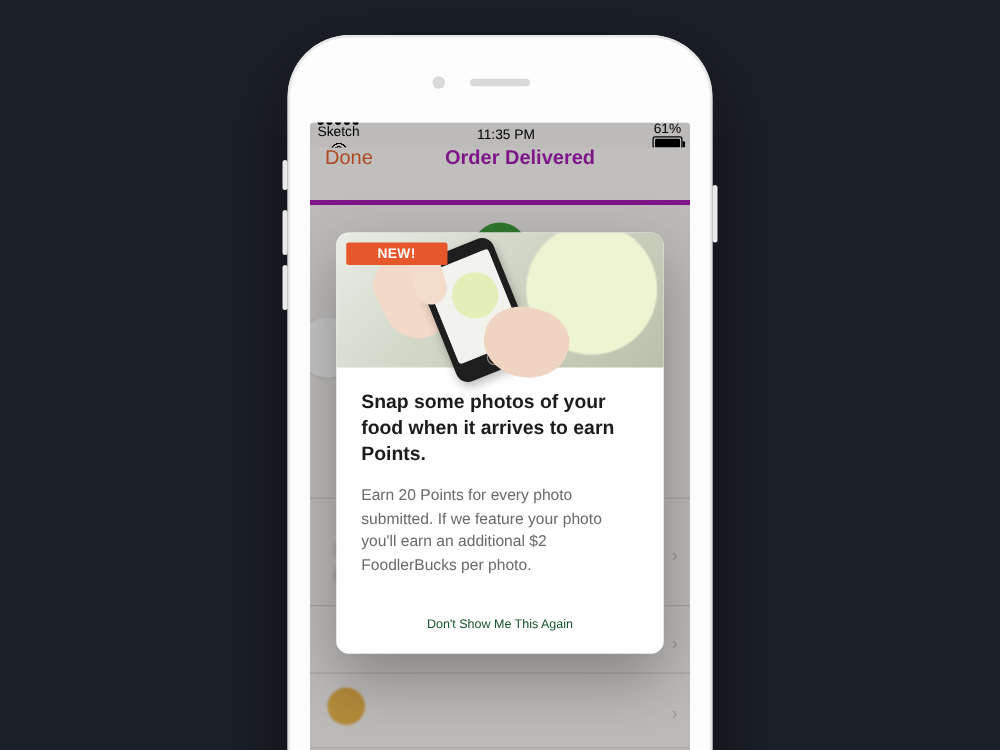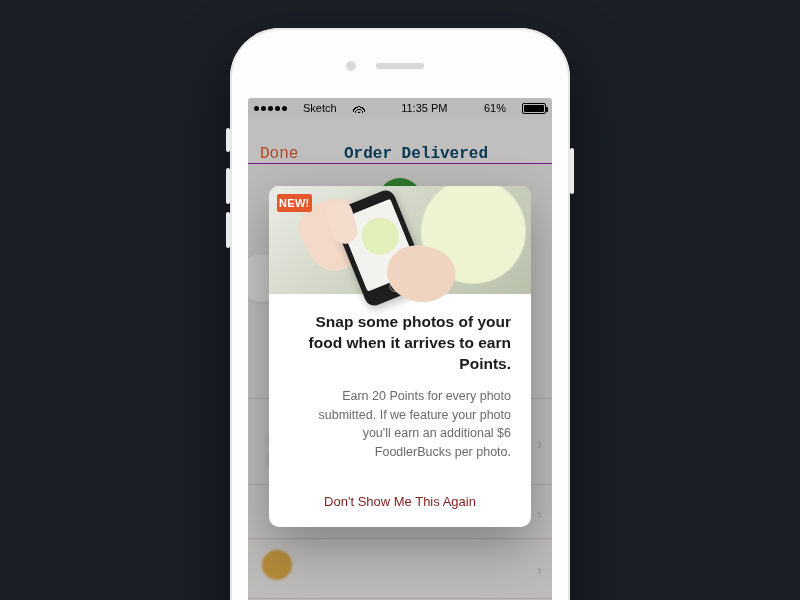--- a/index.html
+++ b/index.html
@@ -63,21 +63,21 @@
   .statusbar {
     height: 20px;
     display: flex;
     align-items: center;
     justify-content: space-between;
     padding: 0 6px;
     font-size: 11px;
     font-weight: 500;
     color: #000;
   }
-  .statusbar .left, .statusbar .right { display:flex; align-items:center; gap:16px; }
+  .statusbar .left, .statusbar .right { display:flex; align-items:center; gap:0;flex-direction:column; }
   .sig-dots { display:flex; gap:2px; }
   .sig-dots span {
     width:5px; height:5px; border-radius:50%; background:#000;
   }
   .wifi {
     width:12px; height:9px; position:relative;
   }
   .wifi::before {
     content:""; position:absolute; inset:0;
     background:
@@ -95,33 +95,32 @@
   }
   .battery .fill {
     position:absolute; left:1px; top:1px; bottom:1px; right:1px;
     background:#000; border-radius:1px;
   }
 
   
   .navbar {
     height: 46px;
     background:#f7f5f2;
-    border-bottom:1px solid #a21caf;
+    border-bottom:4px solid #a21caf;
     display:flex;
-    align-items:flex-end;
+    align-items:flex-start;
     justify-content:center;
     position:relative;
-    font-family:Liberation Mono, monospace;
   }
   .navbar .done {
     position:absolute; left:12px;
     color:#e15b2c; font-size:16px;
   }
   .navbar .title {
-    font-size:16px; font-weight:600; color:#0c4a6e;margin-left:32px;
+    font-size:16px; font-weight:600; color:#a21caf;margin-left:32px;
   }
 
   
   .bg-content { position:relative; height:calc(100% - 66px); }
   .green-dot {
     width:44px; height:44px; border-radius:50%;
     background:#3d9a3a;
     margin:14px auto 0 auto;
   }
   .white-circle {
@@ -216,27 +215,27 @@
     position:absolute; left:118px; top:60px;
     width:68px; height:56px;
     background:#efd4c2;
     border-radius:50% 45% 55% 50%;
     transform:rotate(14deg);
   }
   .badge {
     position:absolute; top:8px; left:8px;
     background:#e6572c; color:#fff;
     font-size:11px; font-weight:700;
-    padding:3px 2px;
+    padding:3px 25px;
     border-radius:2px;
     letter-spacing:0.3px;
   }
   .modal-body {
     padding:18px 20px 16px 20px;
-    text-align:right;
+    text-align:left;
   }
   .modal-body h2 {
     font-size:15.5px; font-weight:700; line-height:1.35;
     color:#1b1b1b;
     margin-bottom:12px;
   }
   .modal-body p {
     font-size:12.5px; line-height:1.5;
     color:#6a6a6a;
   }
@@ -246,22 +245,22 @@
     background:#e6572c;
     color:#fff;
     text-align:center;
     font-size:15px; font-weight:600;
     padding:13px 0;
     border-radius:4px;
   }
   .dont {
     display:block;
     text-align:center;
-    font-size:13px;
-    color:#7f1d1d;
+    font-size:10px;
+    color:#14532d;
     padding:16px 0 18px 0;
   }
 </style>
 </head>
 <body>
 
 <div class="device">
   <div class="speaker"></div>
   <div class="camera"></div>
   <div class="side-btn pwr"></div>
@@ -316,20 +315,20 @@
       <div class="modal">
         <div class="hero">
           <div class="hand-l"></div>
           <div class="held-phone"></div>
           <div class="thumb-l"></div>
           <div class="hand-r"></div>
           <span class="badge">NEW!</span>
         </div>
         <div class="modal-body">
           <h2>Snap some photos of your food when it arrives to earn Points.</h2>
-          <p>Earn 20 Points for every photo submitted. If we feature your photo you'll earn an additional $6 FoodlerBucks per photo.</p>
+          <p>Earn 20 Points for every photo submitted. If we feature your photo you'll earn an additional $2 FoodlerBucks per photo.</p>
         </div>
         <a class="dont">Don't Show Me This Again</a>
       </div>
     </div>
 
   </div>
 </div>
 
 </body></html>

